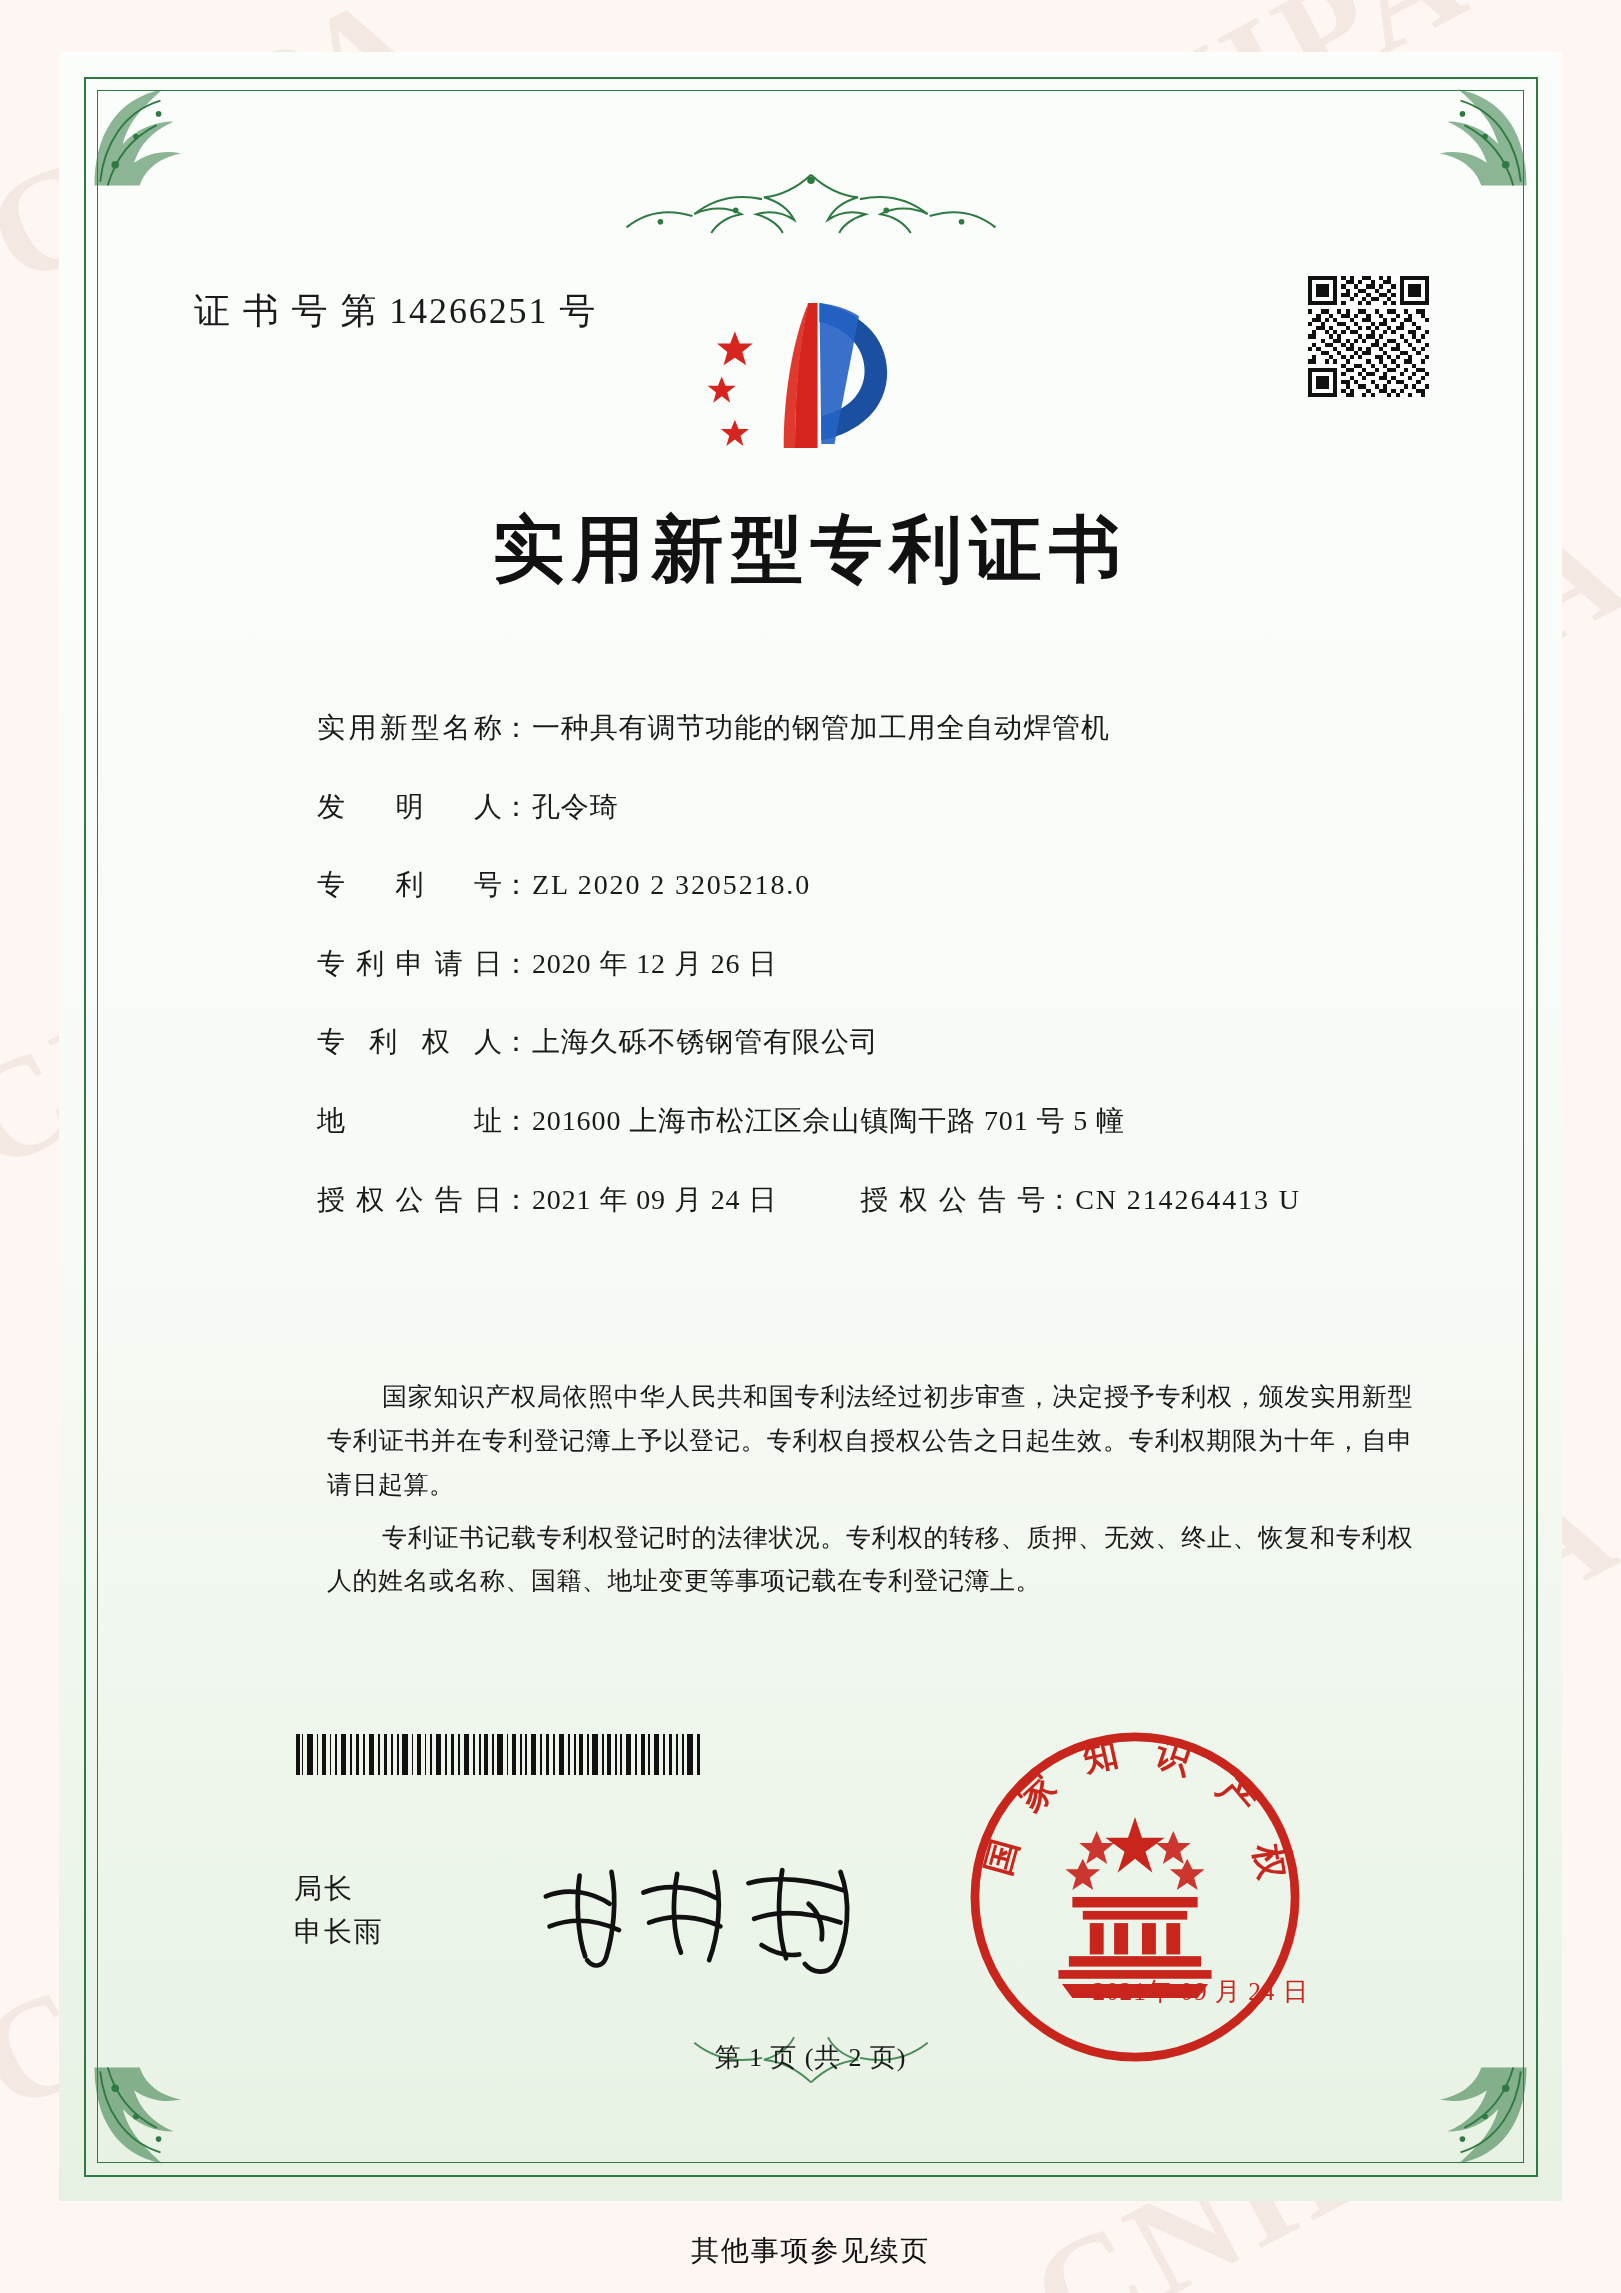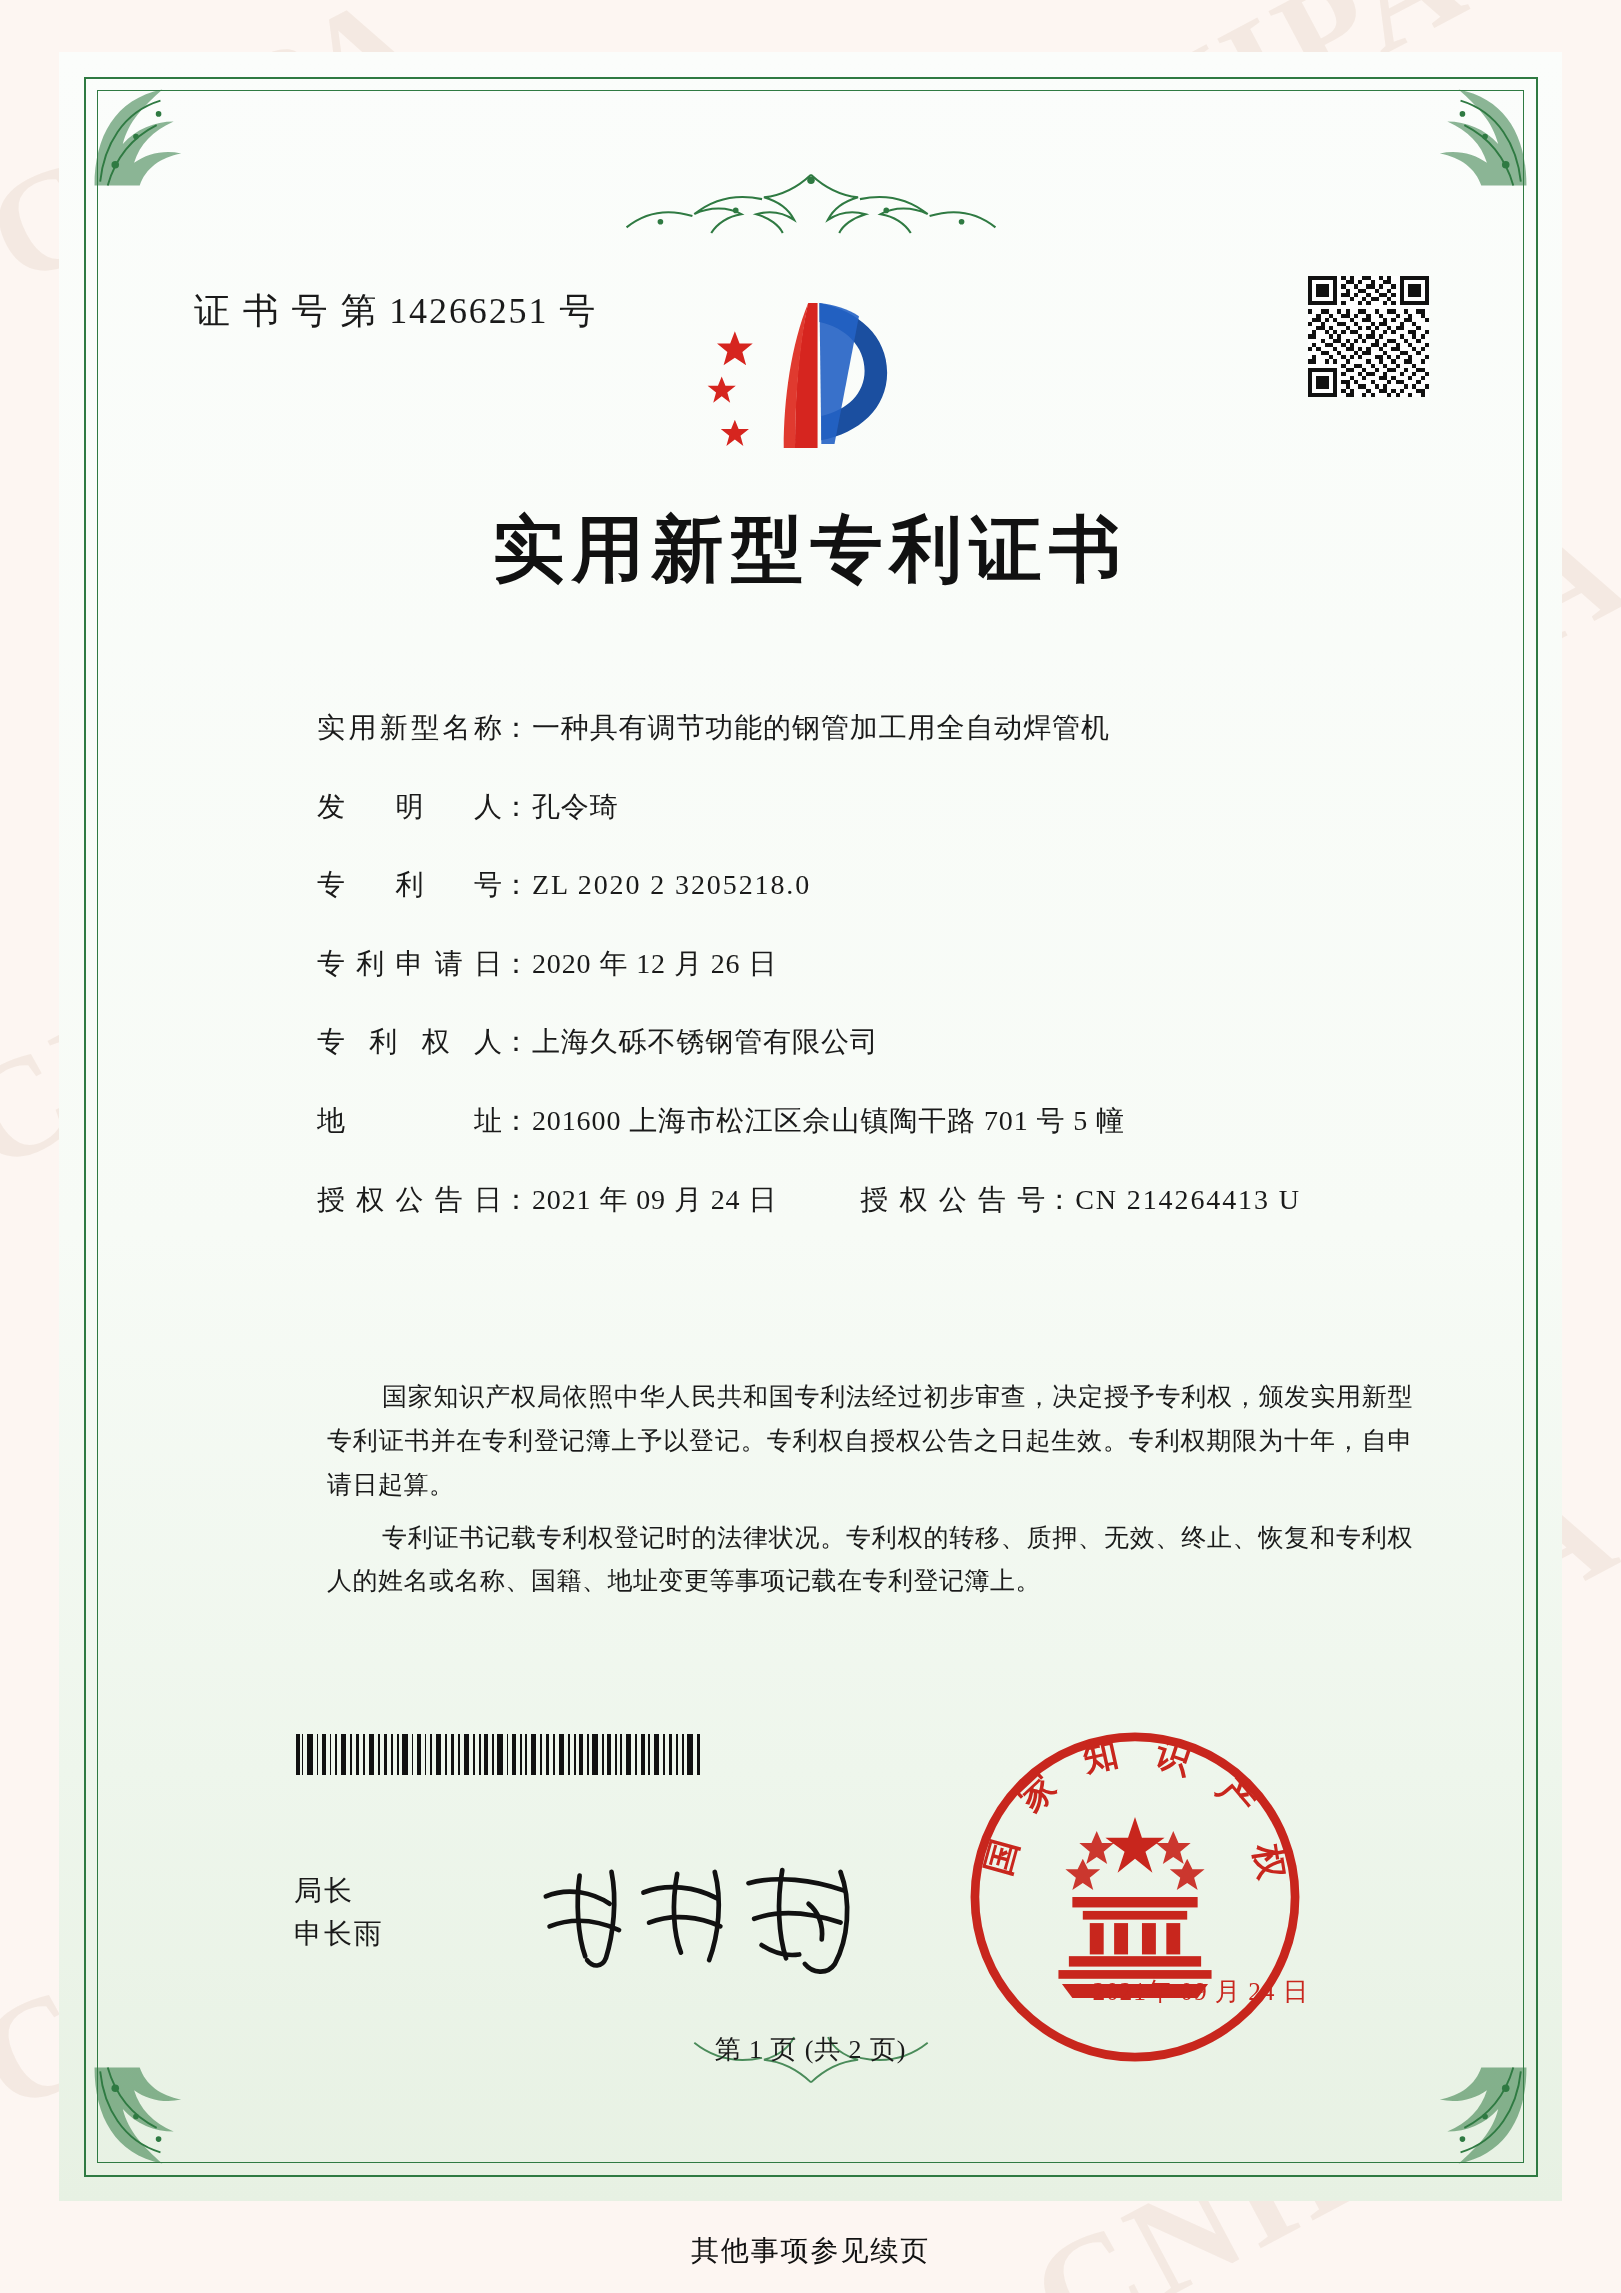--- a/index.html
+++ b/index.html
@@ -196,20 +196,21 @@
   .barcode svg { width: 100%; height: 100%; display: block; }
 
   
   .sig-block {
     position: absolute;
     left: 235px;
     top: 1817px;
     font-size: 28px;
     line-height: 1.55;
     letter-spacing: 1.9px;
+    font-family: Liberation Mono, monospace;
   }
   .sig-script {
     position: absolute;
     left: 471px;
     top: 1803px;
     width: 377px;
     height: 122px;
     color: #111;
   }
   .sig-script svg { width: 100%; height: 100%; display: block; }
@@ -231,21 +232,21 @@
     text-align: right;
     color: #c8261d;
     font-size: 25.4px;
     letter-spacing: 0.9px;
   }
 
   
   .page-num {
     position: absolute;
     left: 0; right: 0;
-    bottom: 134px;
+    bottom: 126px;
     text-align: center;
     font-size: 26px;
     letter-spacing: 0.9px;
   }
 
   .outside-note {
     position: absolute;
     left: 0; right: 0;
     top: 2232px;
     text-align: center;

